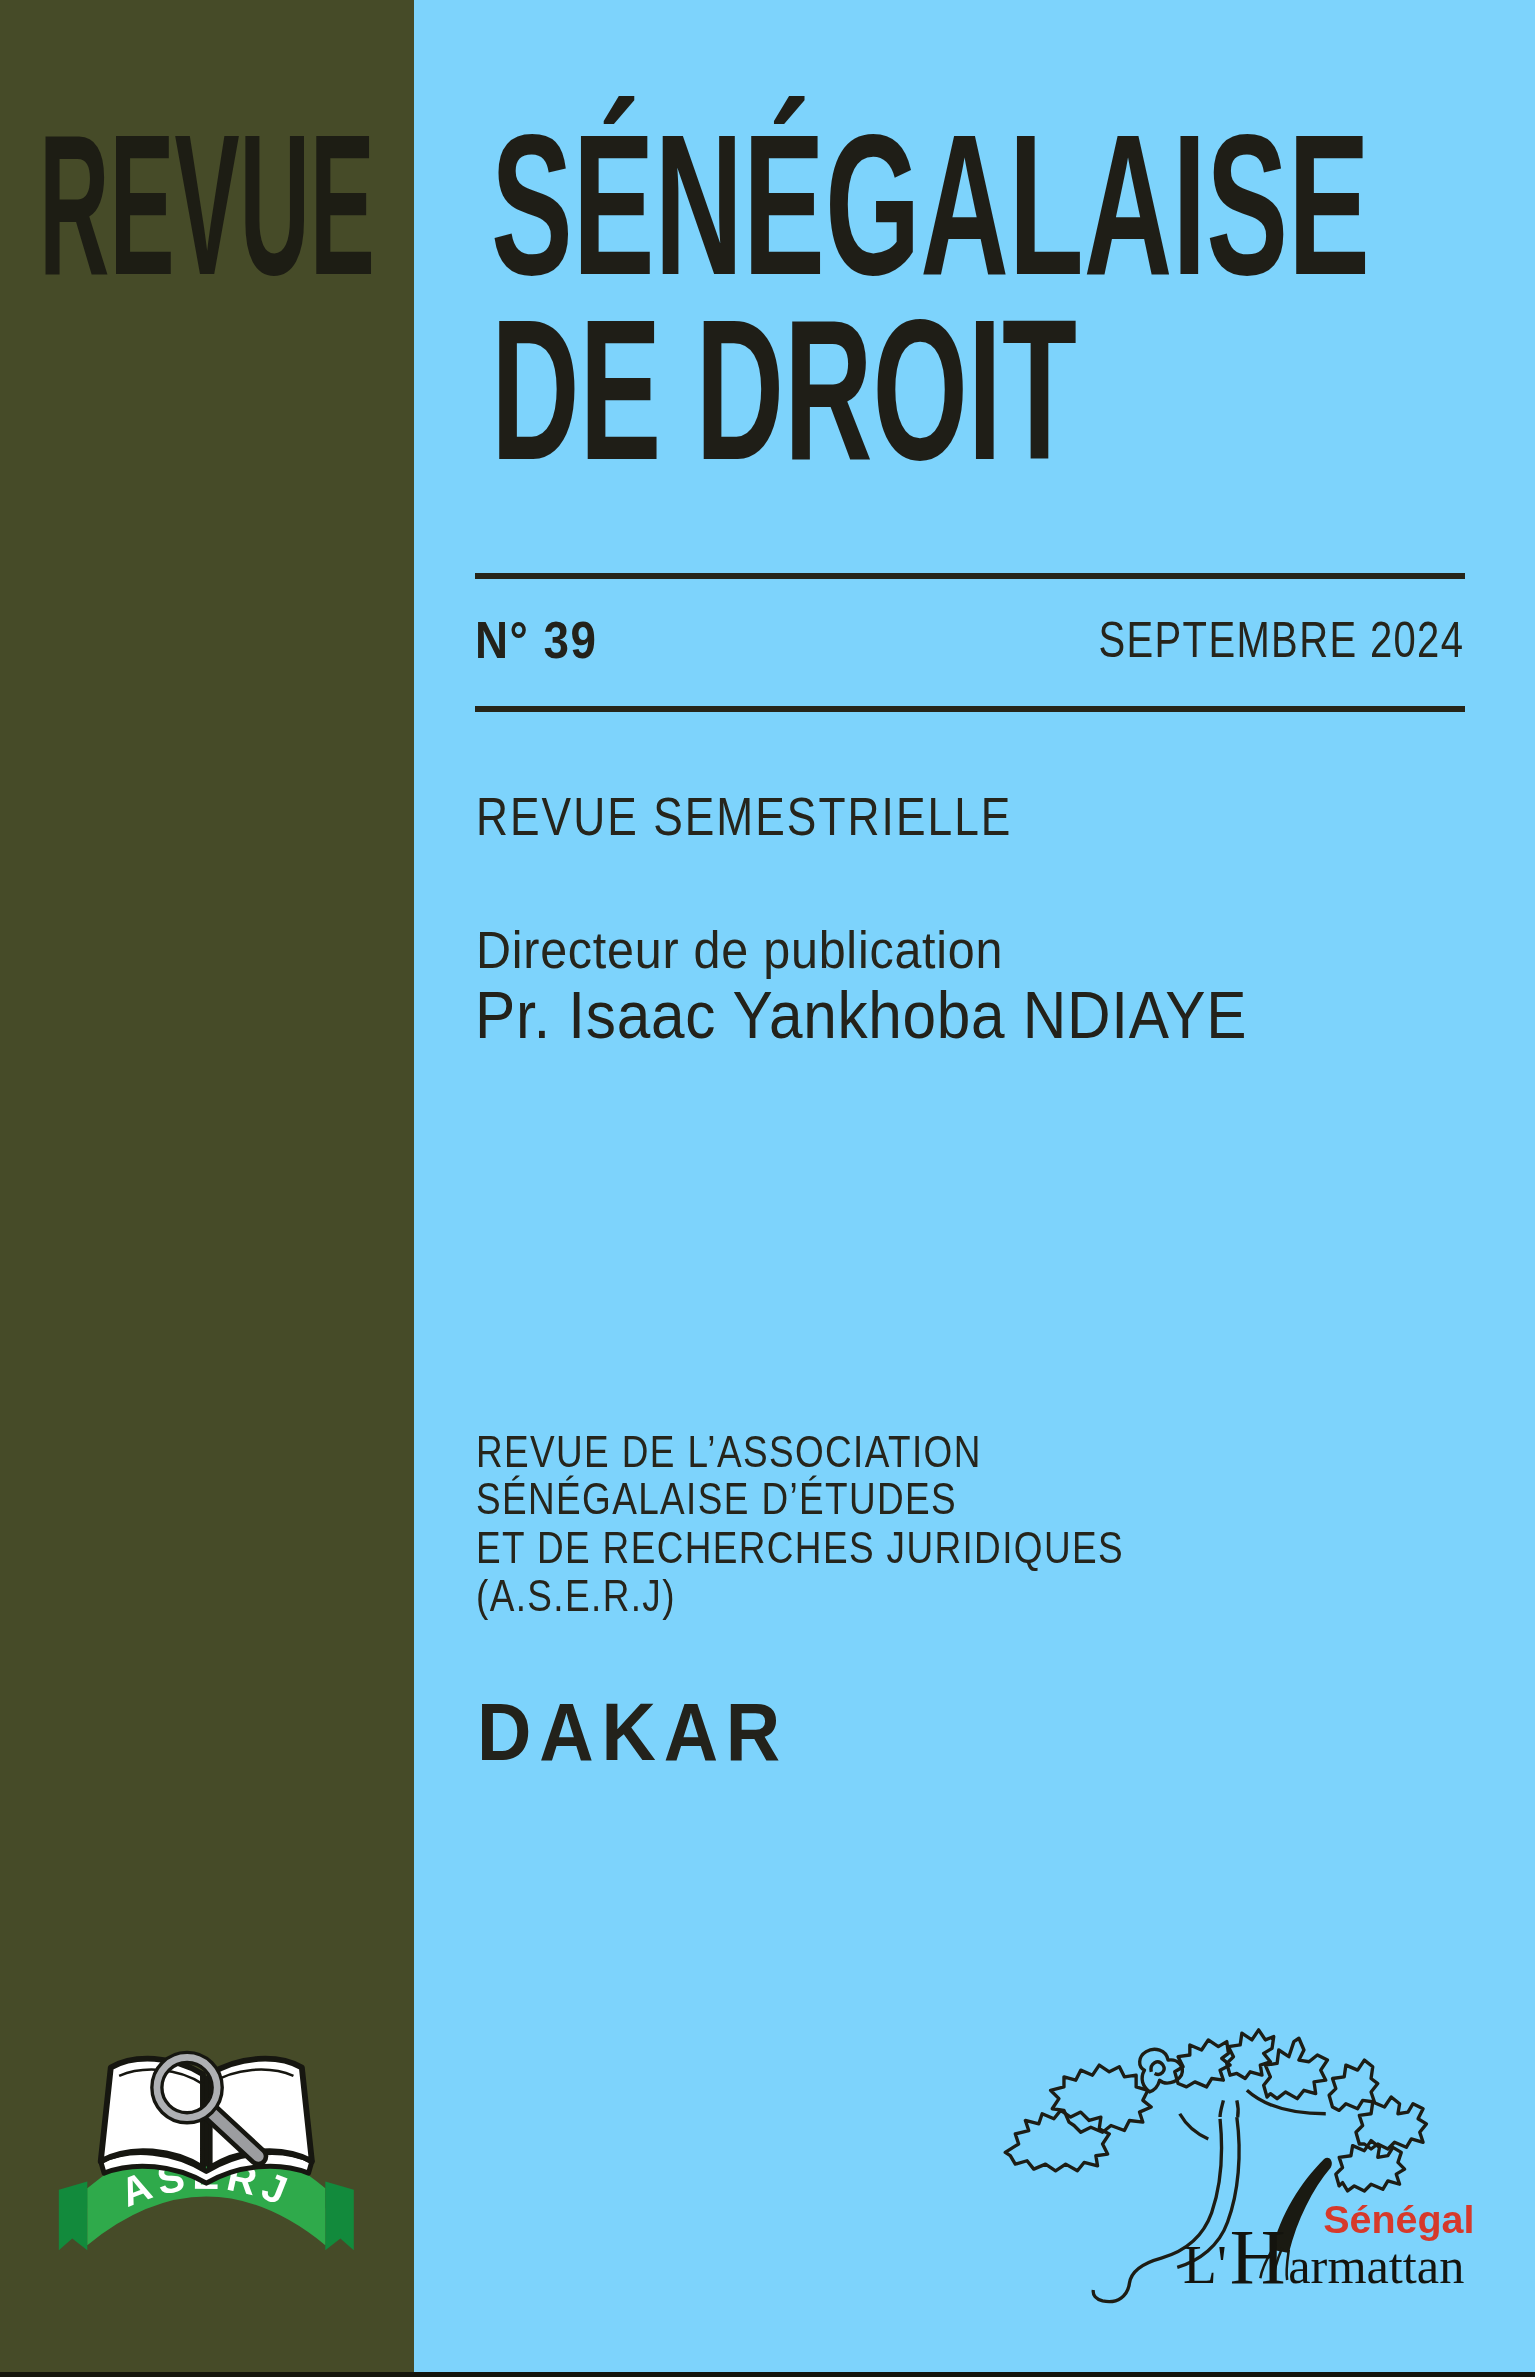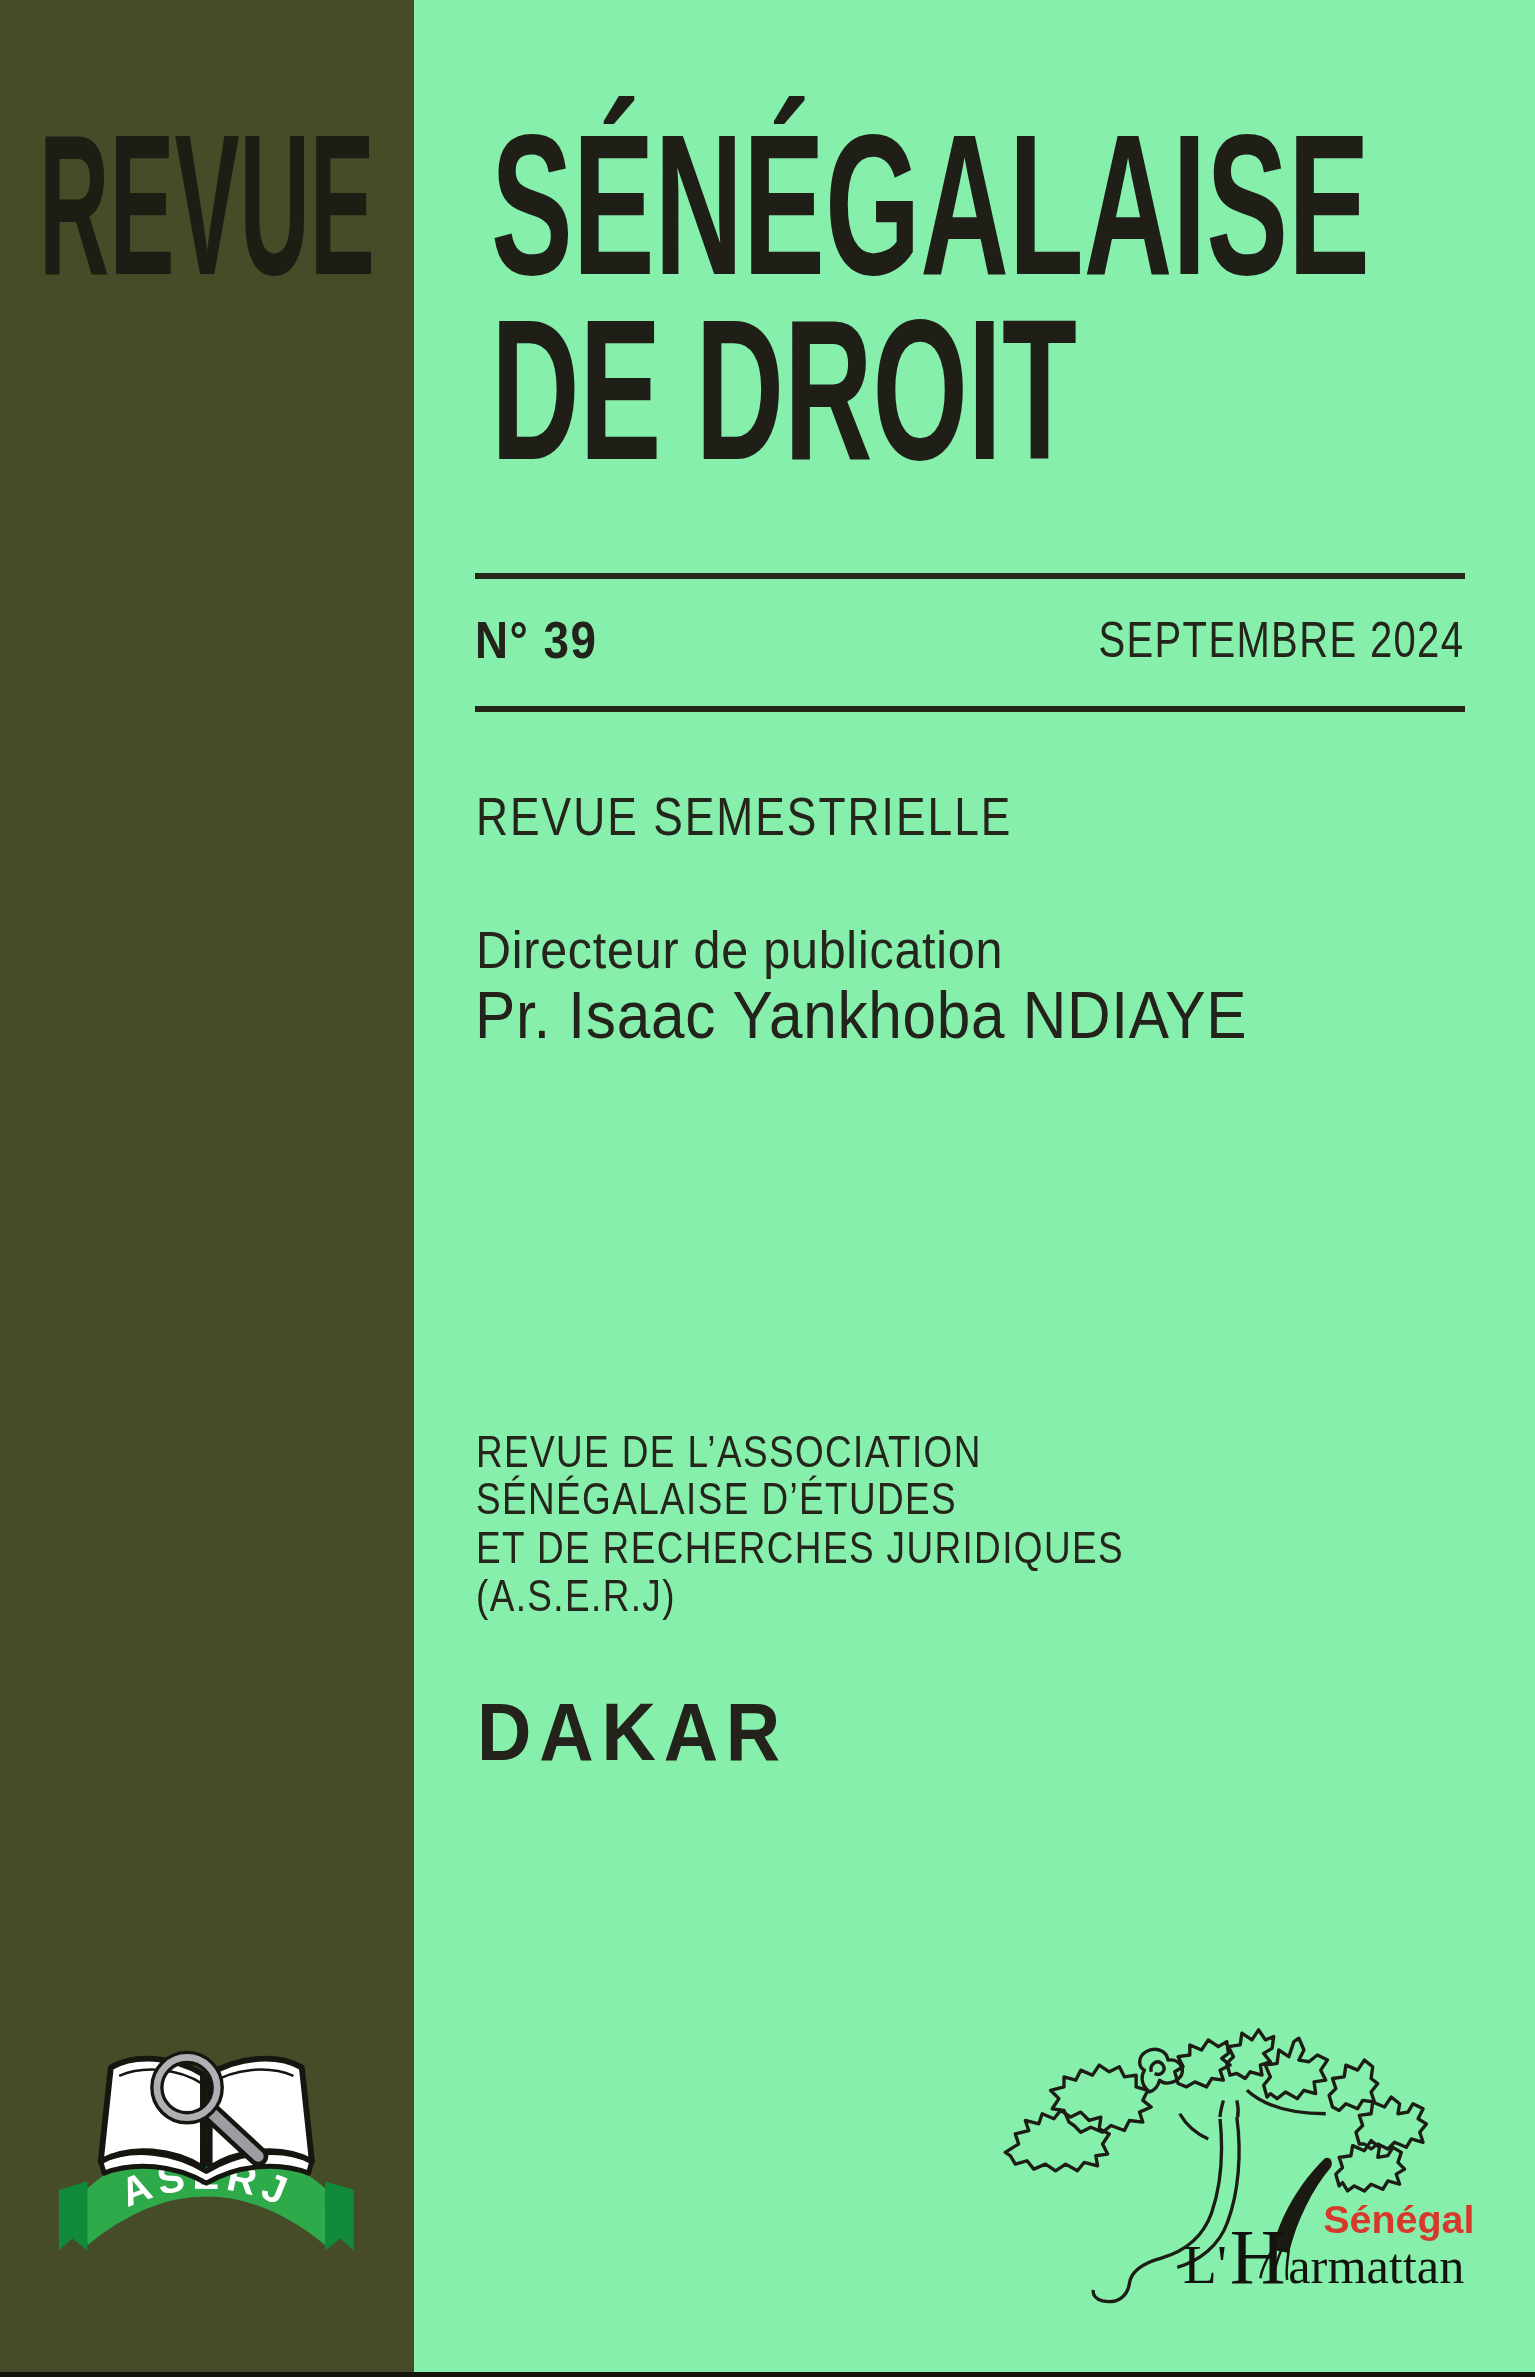--- a/index.html
+++ b/index.html
@@ -1,19 +1,19 @@
 <!DOCTYPE html>
 <html style="font-size:13.4px"><head>
 <meta charset="utf-8">
 <style>
   html,body{margin:0;padding:0;background:#9a9a9a;}
   .cover{
     position:relative;
     width:1535px;height:2377px;
-    background:#86efac;
+    background:#7dd3fc;
     overflow:hidden;
     font-family:"Liberation Sans",sans-serif;
   }
   .band{
     position:absolute;left:0;top:0;width:414px;height:2377px;
     background:#464b28;
   }
   .bottom-strip{
     position:absolute;left:0;top:2372px;width:1535px;height:5px;
     background:#15150d;

